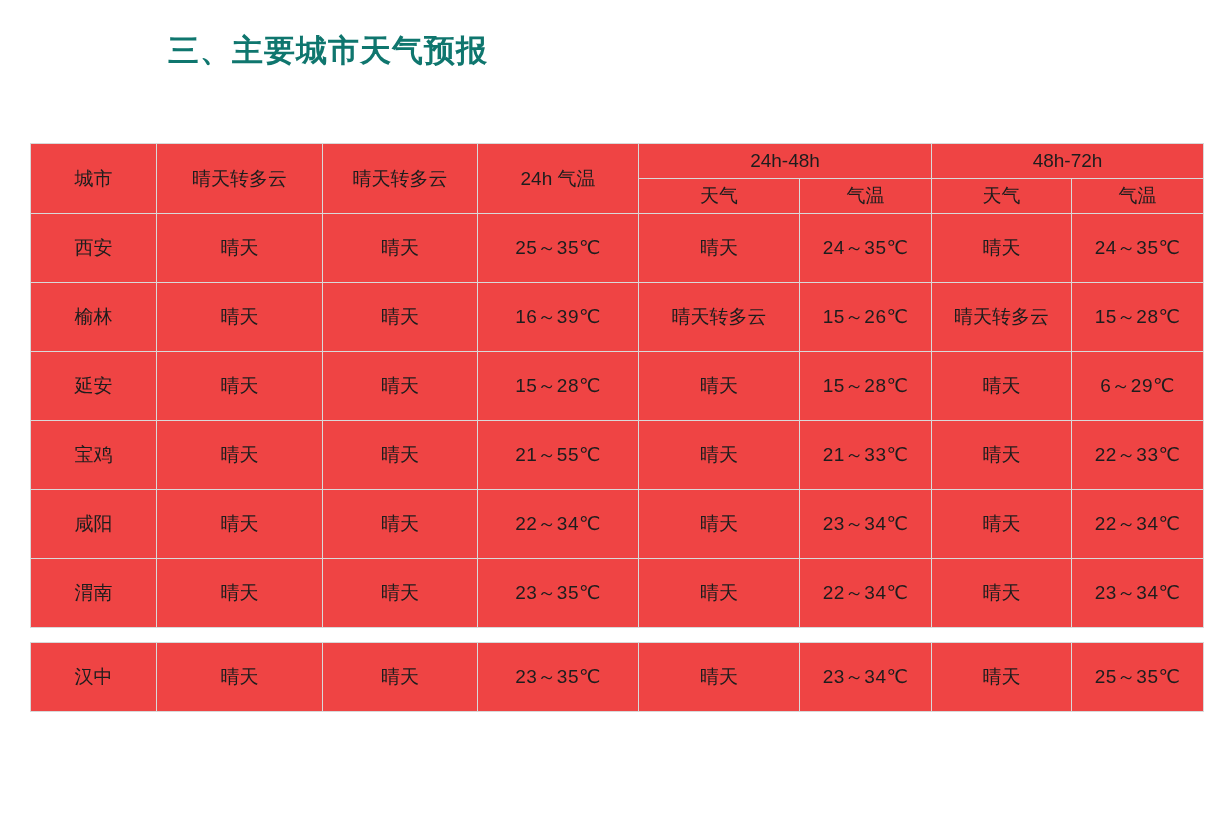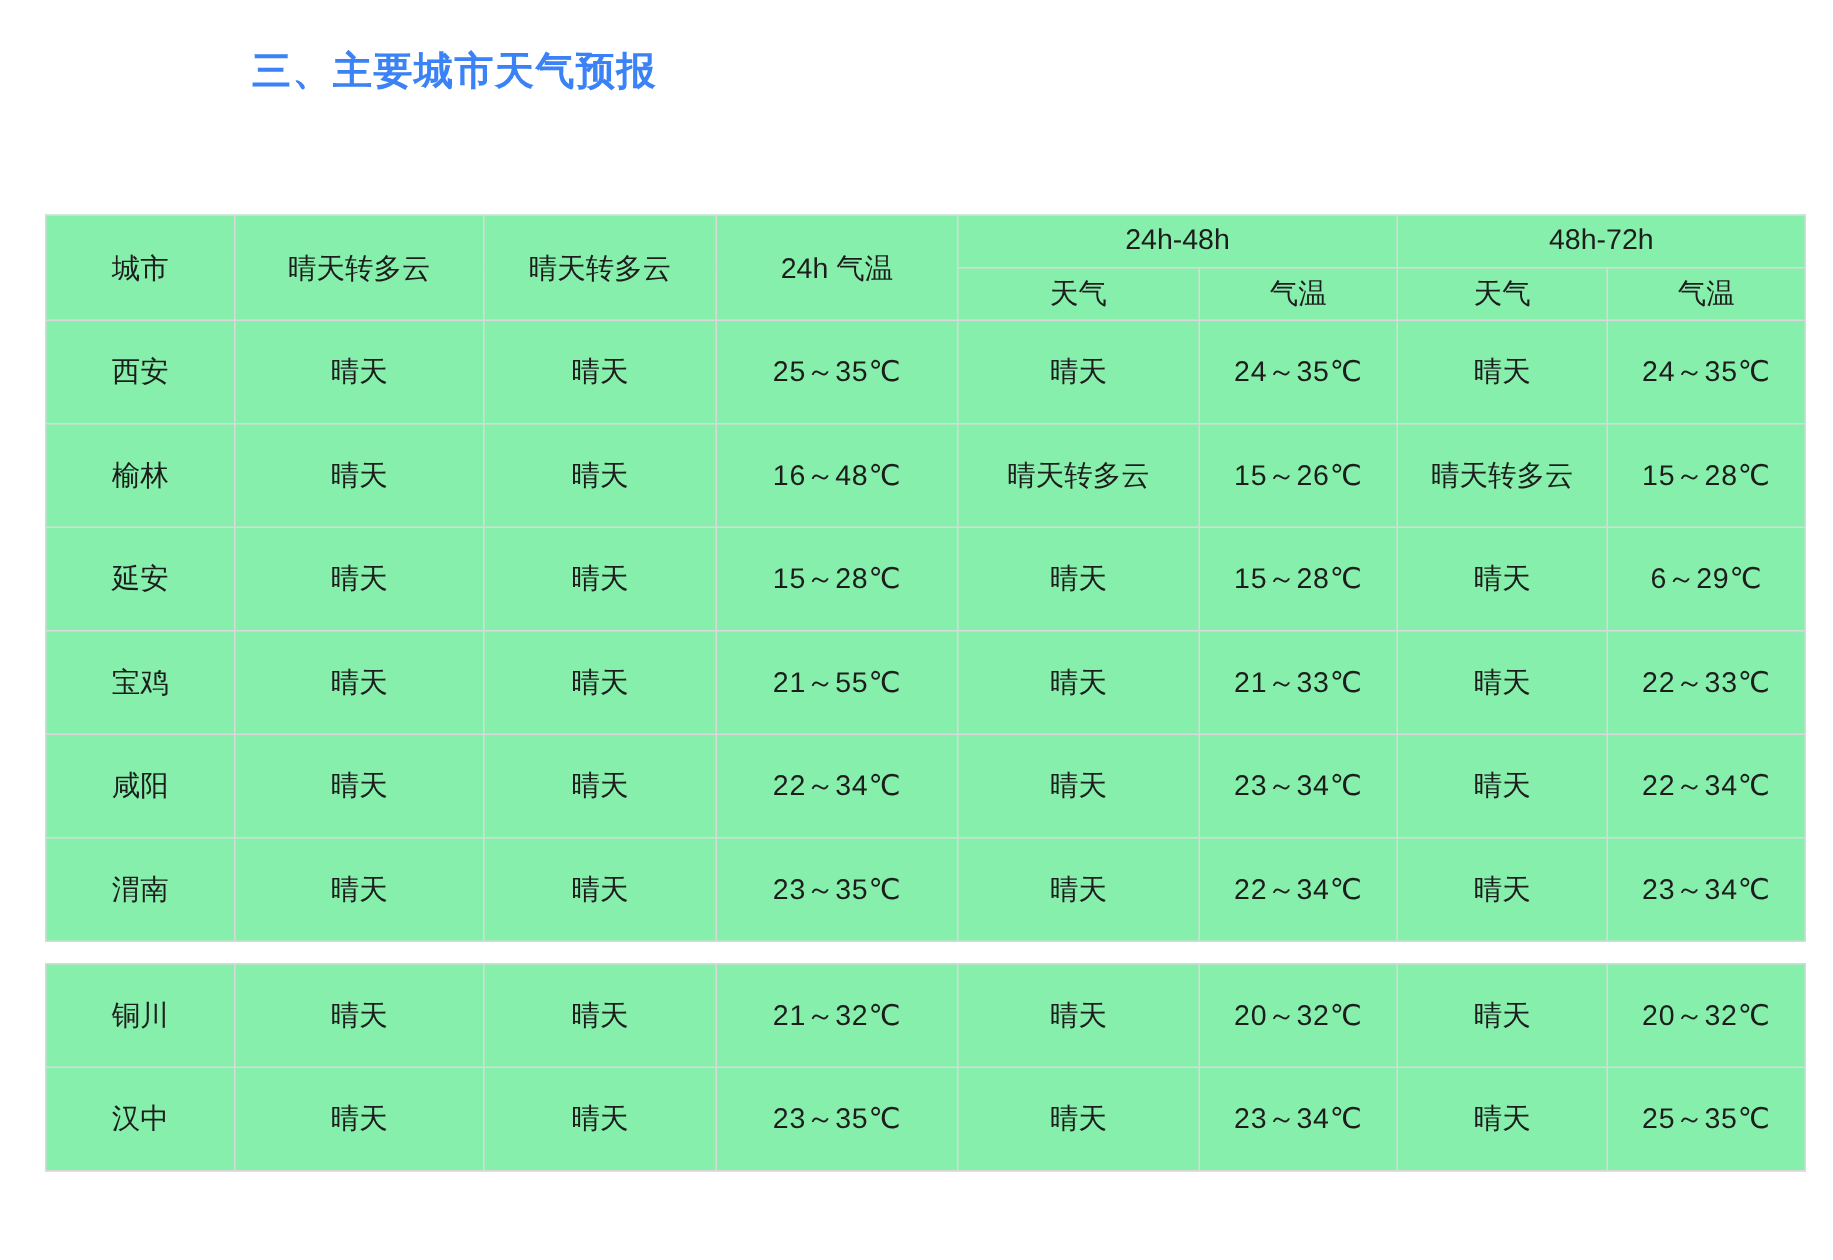--- a/index.html
+++ b/index.html
@@ -17,37 +17,37 @@
   .page {
     position: relative;
     width: 1222px;
     height: 840px;
     box-sizing: border-box;
   }
   .section-title {
     position: absolute;
     left: 168px;
     top: 30px;
-    font-size: 26px;
+    font-size: 31px;
     font-weight: bold;
     letter-spacing: 1px;
-    color: #3b82f6;
+    color: #0f766e;
     white-space: nowrap;
   }
   .table-wrap {
     position: absolute;
     left: 30px;
     top: 143px;
     width: 1163px;
   }
   table.weather {
     border-collapse: collapse;
     width: 1163px;
     table-layout: fixed;
-    background: #86efac;
+    background: #ef4444;
   }
   table.weather th,
   table.weather td {
     border: 1px solid #d9d9d9;
     text-align: center;
     vertical-align: middle;
     font-weight: normal;
     font-size: 19px;
     color: #1d1d1d;
     padding: 0;
@@ -119,21 +119,21 @@
           <td class="temp">25～35℃</td>
           <td>晴天</td>
           <td class="temp">24～35℃</td>
           <td>晴天</td>
           <td class="temp">24～35℃</td>
         </tr>
         <tr>
           <td>榆林</td>
           <td>晴天</td>
           <td>晴天</td>
-          <td class="temp">16～48℃</td>
+          <td class="temp">16～39℃</td>
           <td>晴天转多云</td>
           <td class="temp">15～26℃</td>
           <td>晴天转多云</td>
           <td class="temp">15～28℃</td>
         </tr>
         <tr>
           <td>延安</td>
           <td>晴天</td>
           <td>晴天</td>
           <td class="temp">15～28℃</td>
@@ -183,30 +183,20 @@
         <col class="col-tonight">
         <col class="col-tomorrow">
         <col class="col-t24">
         <col class="col-w48">
         <col class="col-t48">
         <col class="col-w72">
         <col class="col-t72">
       </colgroup>
       <tbody>
         <tr>
-          <td>铜川</td>
-          <td>晴天</td>
-          <td>晴天</td>
-          <td class="temp">21～32℃</td>
-          <td>晴天</td>
-          <td class="temp">20～32℃</td>
-          <td>晴天</td>
-          <td class="temp">20～32℃</td>
-        </tr>
-        <tr>
           <td>汉中</td>
           <td>晴天</td>
           <td>晴天</td>
           <td class="temp">23～35℃</td>
           <td>晴天</td>
           <td class="temp">23～34℃</td>
           <td>晴天</td>
           <td class="temp">25～35℃</td>
         </tr>
       </tbody>

